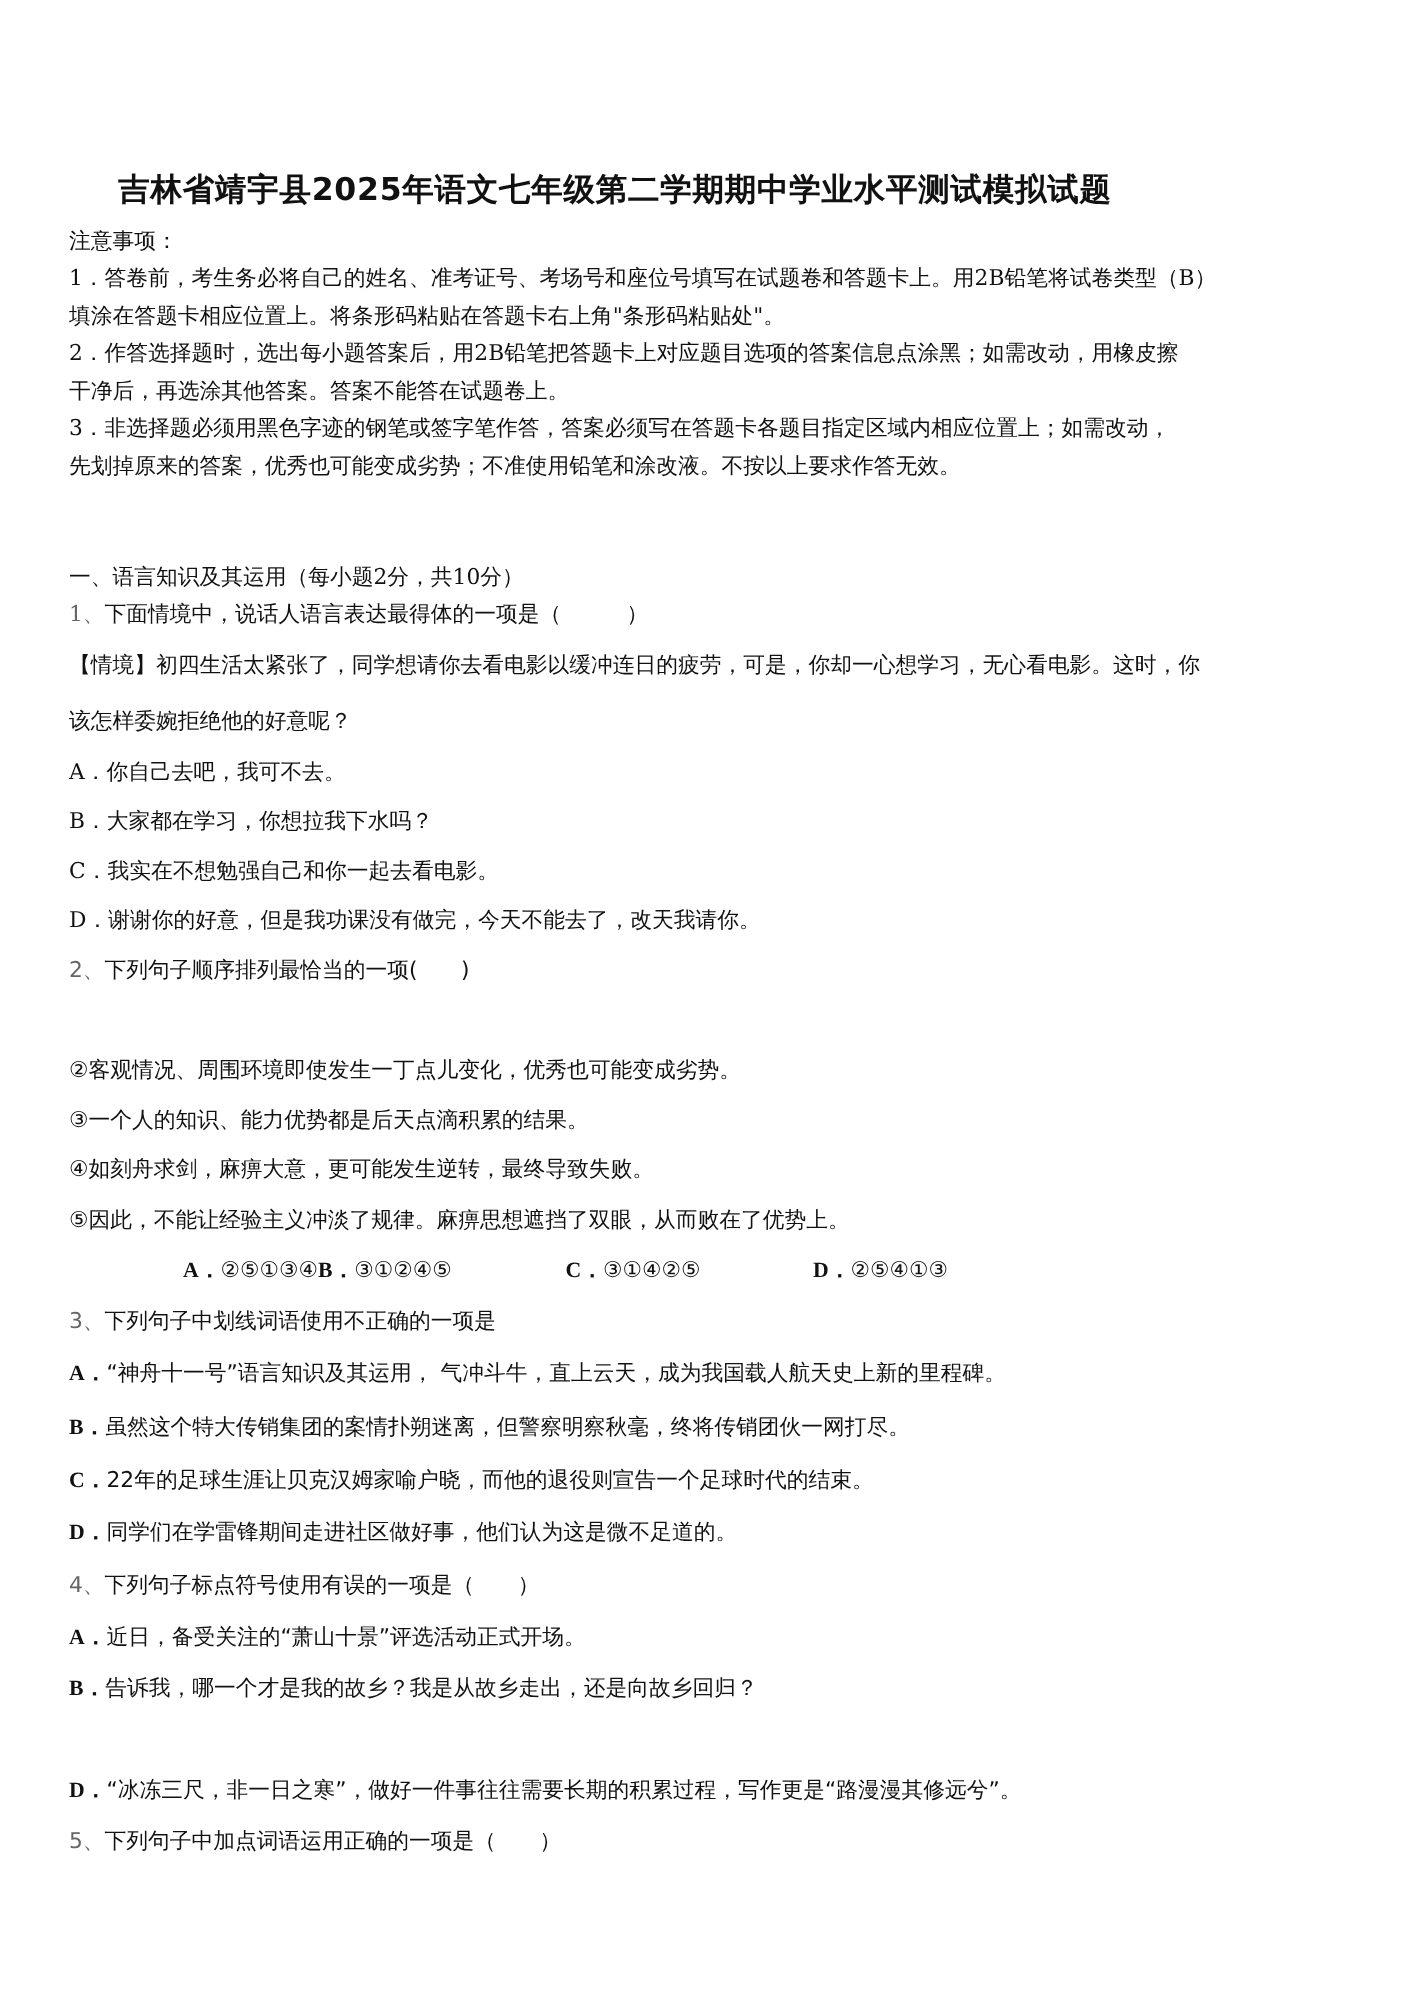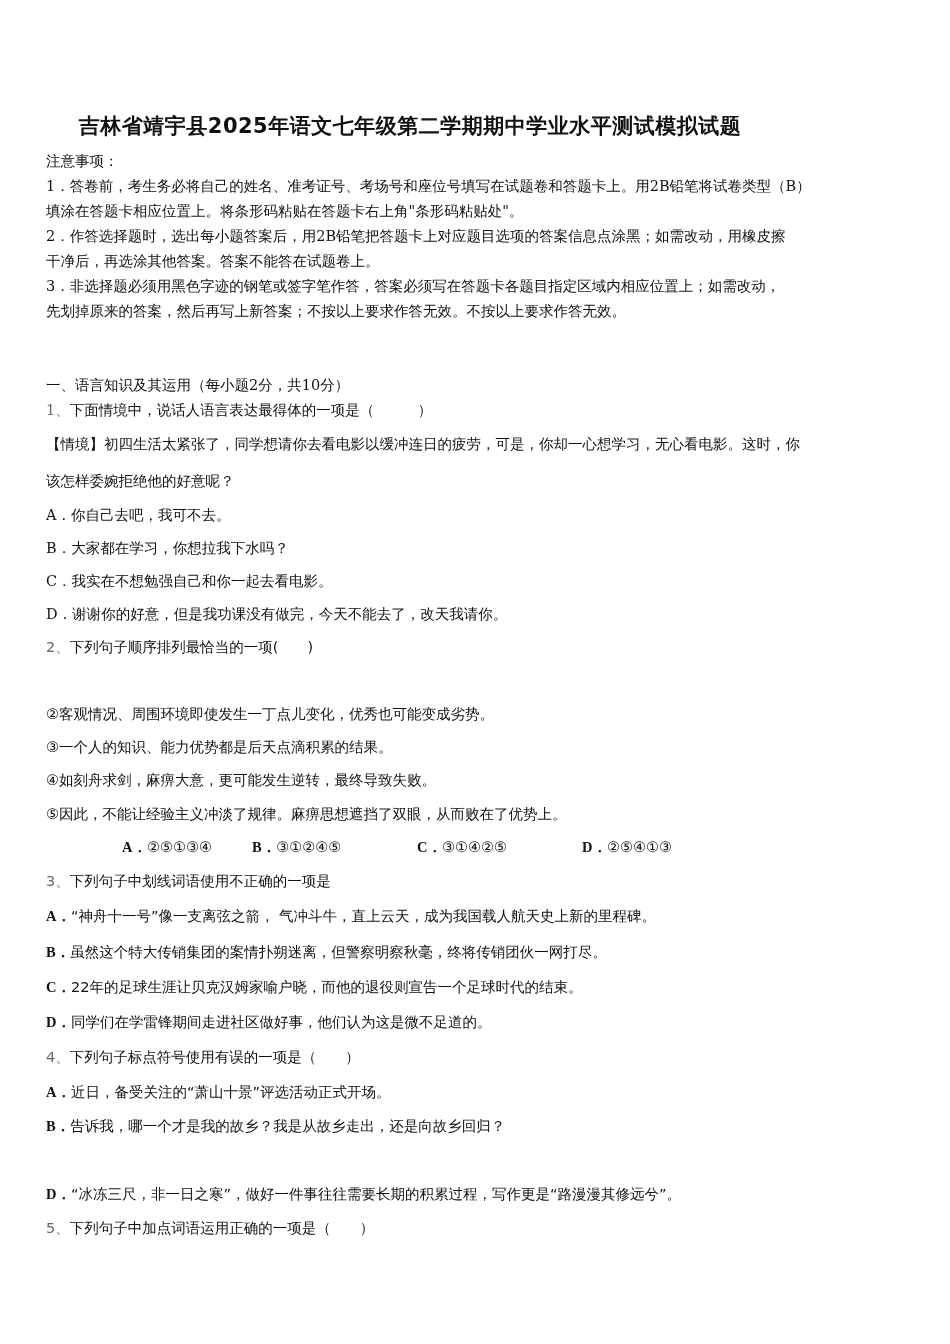--- a/index.html
+++ b/index.html
@@ -22,21 +22,21 @@
 <div class="page">
 
   <div class="title">吉林省靖宇县2025年语文七年级第二学期期中学业水平测试模拟试题</div>
 
   <div class="line" style="top:151px;">注意事项：</div>
   <div class="line" style="top:176px;">1．答卷前，考生务必将自己的姓名、准考证号、考场号和座位号填写在试题卷和答题卡上。用2B铅笔将试卷类型（B）</div>
   <div class="line" style="top:201px;">填涂在答题卡相应位置上。将条形码粘贴在答题卡右上角"条形码粘贴处"。</div>
   <div class="line" style="top:226px;">2．作答选择题时，选出每小题答案后，用2B铅笔把答题卡上对应题目选项的答案信息点涂黑；如需改动，用橡皮擦</div>
   <div class="line" style="top:251px;">干净后，再选涂其他答案。答案不能答在试题卷上。</div>
   <div class="line" style="top:276px;">3．非选择题必须用黑色字迹的钢笔或签字笔作答，答案必须写在答题卡各题目指定区域内相应位置上；如需改动，</div>
-  <div class="line" style="top:301px;">先划掉原来的答案，然后再写上新答案；不按以上要求作答无效。不按以上要求作答无效。</div>
+  <div class="line" style="top:301px;">先划掉原来的答案，优秀也可能变成劣势；不准使用铅笔和涂改液。不按以上要求作答无效。</div>
 
   <div class="line" style="top:375px;">一、语言知识及其运用（每小题2分，共10分）</div>
 
   <div class="line" style="top:400px;">
     <span class="qnum">1、</span><span>下面情境中，说话人语言表达最得体的一项是（　　　）</span>
   </div>
   <div class="line" style="top:434px;">【情境】初四生活太紧张了，同学想请你去看电影以缓冲连日的疲劳，可是，你却一心想学习，无心看电影。这时，你</div>
   <div class="line" style="top:471px;">该怎样委婉拒绝他的好意呢？</div>
   <div class="line" style="top:505px;">
     <span>A．</span><span>你自己去吧，我可不去。</span>
@@ -52,28 +52,28 @@
   </div>
 
   <div class="line sans" style="top:637px;">
     <span class="qnum">2、</span><span>下列句子顺序排列最恰当的一项(　　)</span>
   </div>
   <div class="line sans" style="top:704px;">②客观情况、周围环境即使发生一丁点儿变化，优秀也可能变成劣势。</div>
   <div class="line sans" style="top:737px;">③一个人的知识、能力优势都是后天点滴积累的结果。</div>
   <div class="line sans" style="top:770px;">④如刻舟求剑，麻痹大意，更可能发生逆转，最终导致失败。</div>
   <div class="line sans" style="top:804px;">⑤因此，不能让经验主义冲淡了规律。麻痹思想遮挡了双眼，从而败在了优势上。</div>
   <div class="opt-row" style="top:837px;">
-    <span class="optcell" style="width:166px;text-align:right;"><span class="optlabel">A．</span><span>②⑤①③④</span></span><span class="optcell" style="width:165px;margin-left:40px;"><span class="optlabel">B．</span><span>③①②④⑤</span></span><span class="optcell" style="width:165px;"><span class="optlabel">C．</span><span>③①④②⑤</span></span><span class="optcell"><span class="optlabel">D．</span><span>②⑤④①③</span></span>
+    <span class="optcell" style="width:166px;text-align:right;"><span class="optlabel">A．</span><span>②⑤①③④</span></span><span class="optcell" style="width:165px;"><span class="optlabel">B．</span><span>③①②④⑤</span></span><span class="optcell" style="width:165px;"><span class="optlabel">C．</span><span>③①④②⑤</span></span><span class="optcell"><span class="optlabel">D．</span><span>②⑤④①③</span></span>
   </div>
 
   <div class="line sans" style="top:871px;">
     <span class="qnum">3、</span><span>下列句子中划线词语使用不正确的一项是</span>
   </div>
   <div class="line sans" style="top:906px;">
-    <span class="optlabel">A．</span><span>“神舟十一号”像一支离弦之箭，  气冲斗牛，直上云天，成为我国载人航天史上新的里程碑。</span>
+    <span class="optlabel">A．</span><span>“神舟十一号”语言知识及其运用，  气冲斗牛，直上云天，成为我国载人航天史上新的里程碑。</span>
   </div>
   <div class="line sans" style="top:942px;">
     <span class="optlabel">B．</span><span>虽然这个特大传销集团的案情扑朔迷离，但警察明察秋毫，终将传销团伙一网打尽。</span>
   </div>
   <div class="line sans" style="top:977px;">
     <span class="optlabel">C．</span><span>22年的足球生涯让贝克汉姆家喻户晓，而他的退役则宣告一个足球时代的结束。</span>
   </div>
   <div class="line sans" style="top:1012px;">
     <span class="optlabel">D．</span><span>同学们在学雷锋期间走进社区做好事，他们认为这是微不足道的。</span>
   </div>

